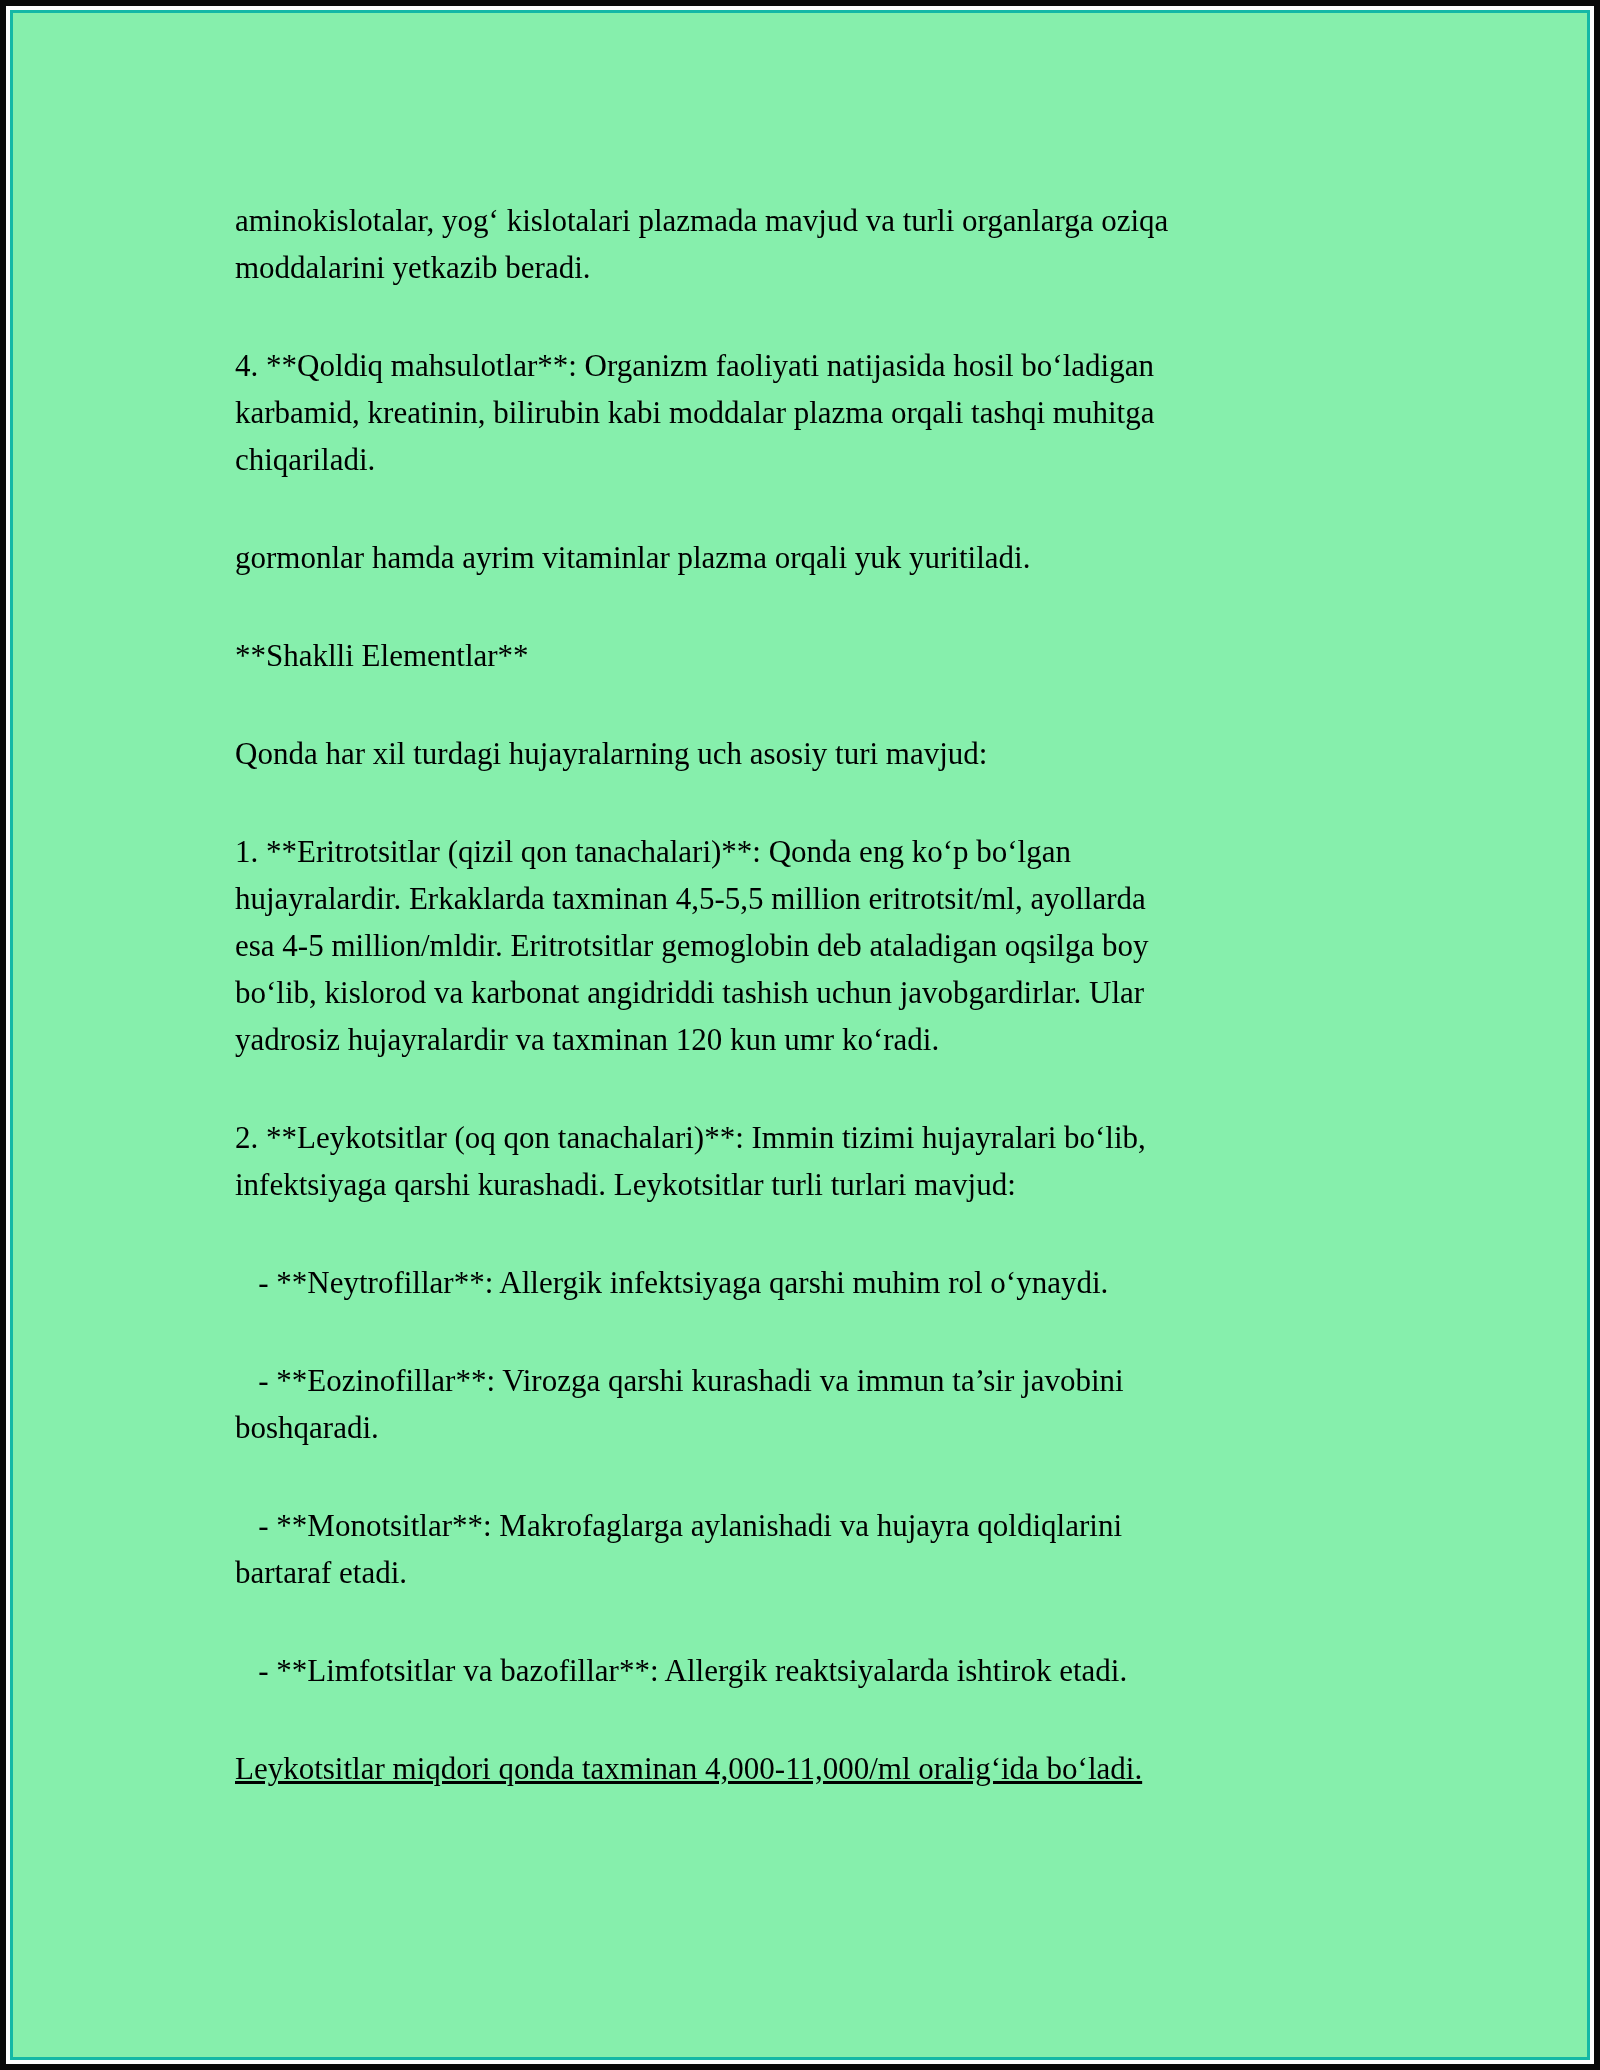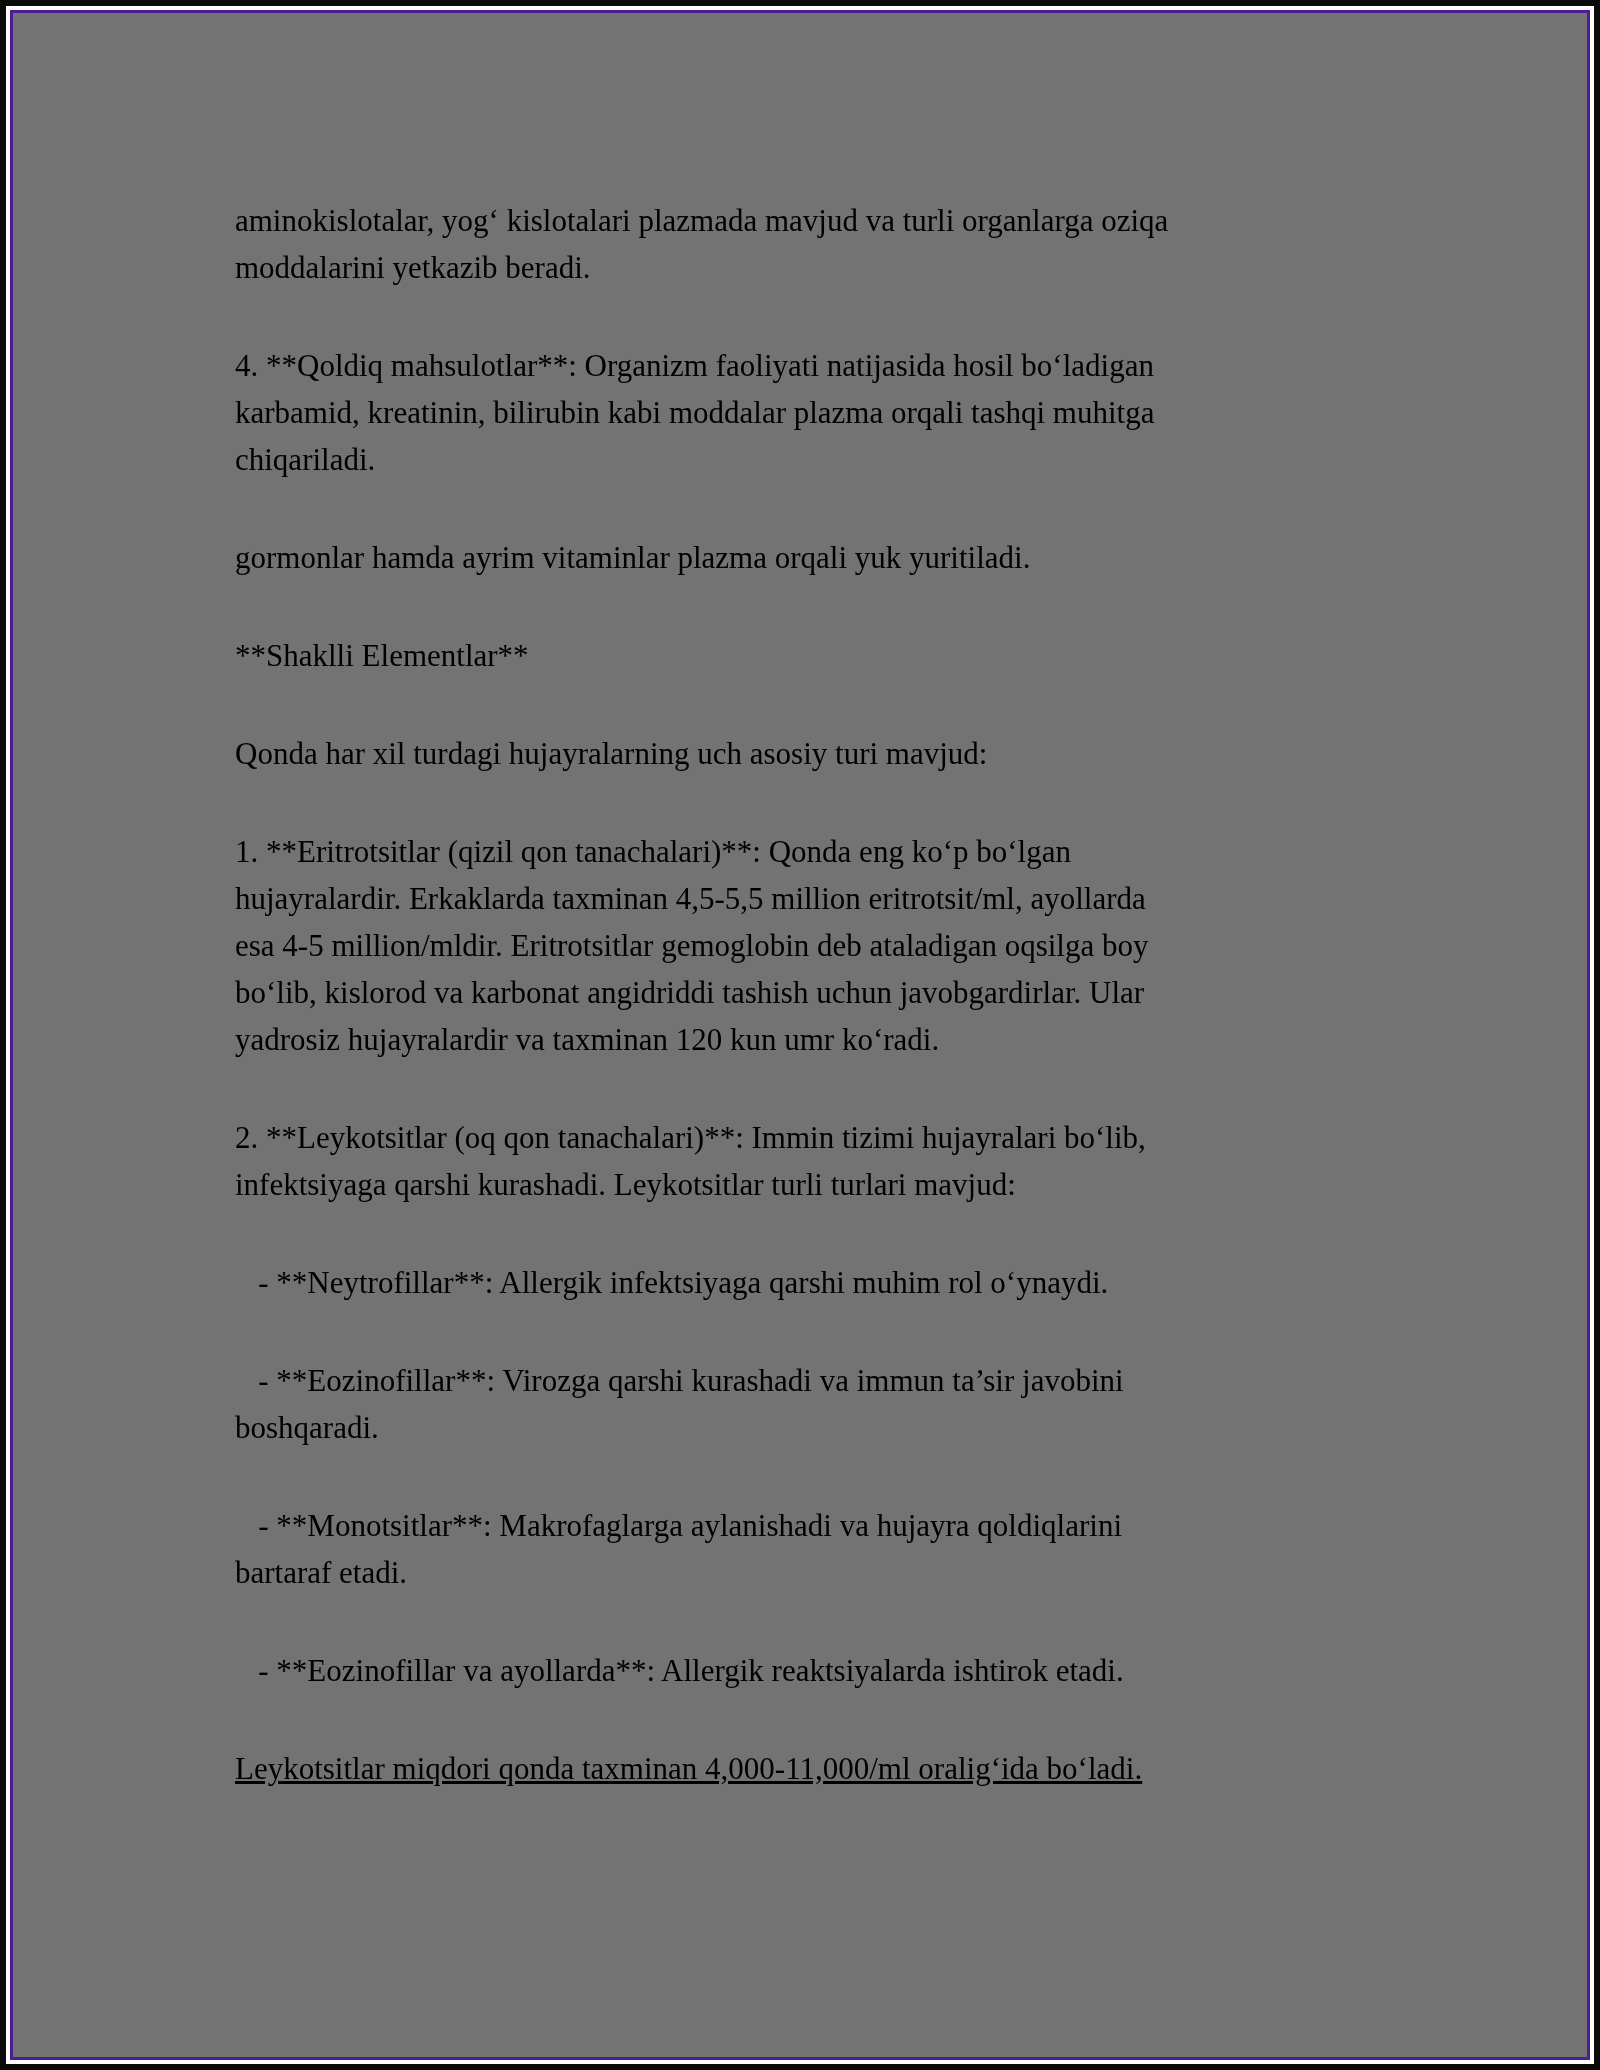--- a/index.html
+++ b/index.html
@@ -20,23 +20,23 @@
     position: absolute;
     inset: 0;
     border: 6px solid #0a0a0a;
     padding: 4px;
     box-sizing: border-box;
   }
   .page-inner {
     position: relative;
     width: 100%;
     height: 100%;
-    border: 3px solid #4c1d95;
+    border: 3px solid #14b8a6;
     box-sizing: border-box;
-    background: #737373;
+    background: #86efac;
   }
   .content {
     position: absolute;
     top: 184px;   
     left: 222px;  
     right: 210px;
   }
   .paragraph {
     margin: 0 0 51px 0;
   }
@@ -92,21 +92,21 @@
           </div>
           <div class="paragraph">
             <div class="line">   - **Eozinofillar**: Virozga qarshi kurashadi va immun ta’sir javobini</div>
             <div class="line">boshqaradi.</div>
           </div>
           <div class="paragraph">
             <div class="line">   - **Monotsitlar**: Makrofaglarga aylanishadi va hujayra qoldiqlarini</div>
             <div class="line">bartaraf etadi.</div>
           </div>
           <div class="paragraph">
-            <div class="line">   - **Eozinofillar va ayollarda**: Allergik reaktsiyalarda ishtirok etadi.</div>
+            <div class="line">   - **Limfotsitlar va bazofillar**: Allergik reaktsiyalarda ishtirok etadi.</div>
           </div>
           <div class="paragraph">
             <div class="line">Leykotsitlar miqdori qonda taxminan 4,000-11,000/ml oralig‘ida bo‘ladi.</div>
           </div>
         </div>
     </div>
   </div>
 </div>
 
 </body></html>

